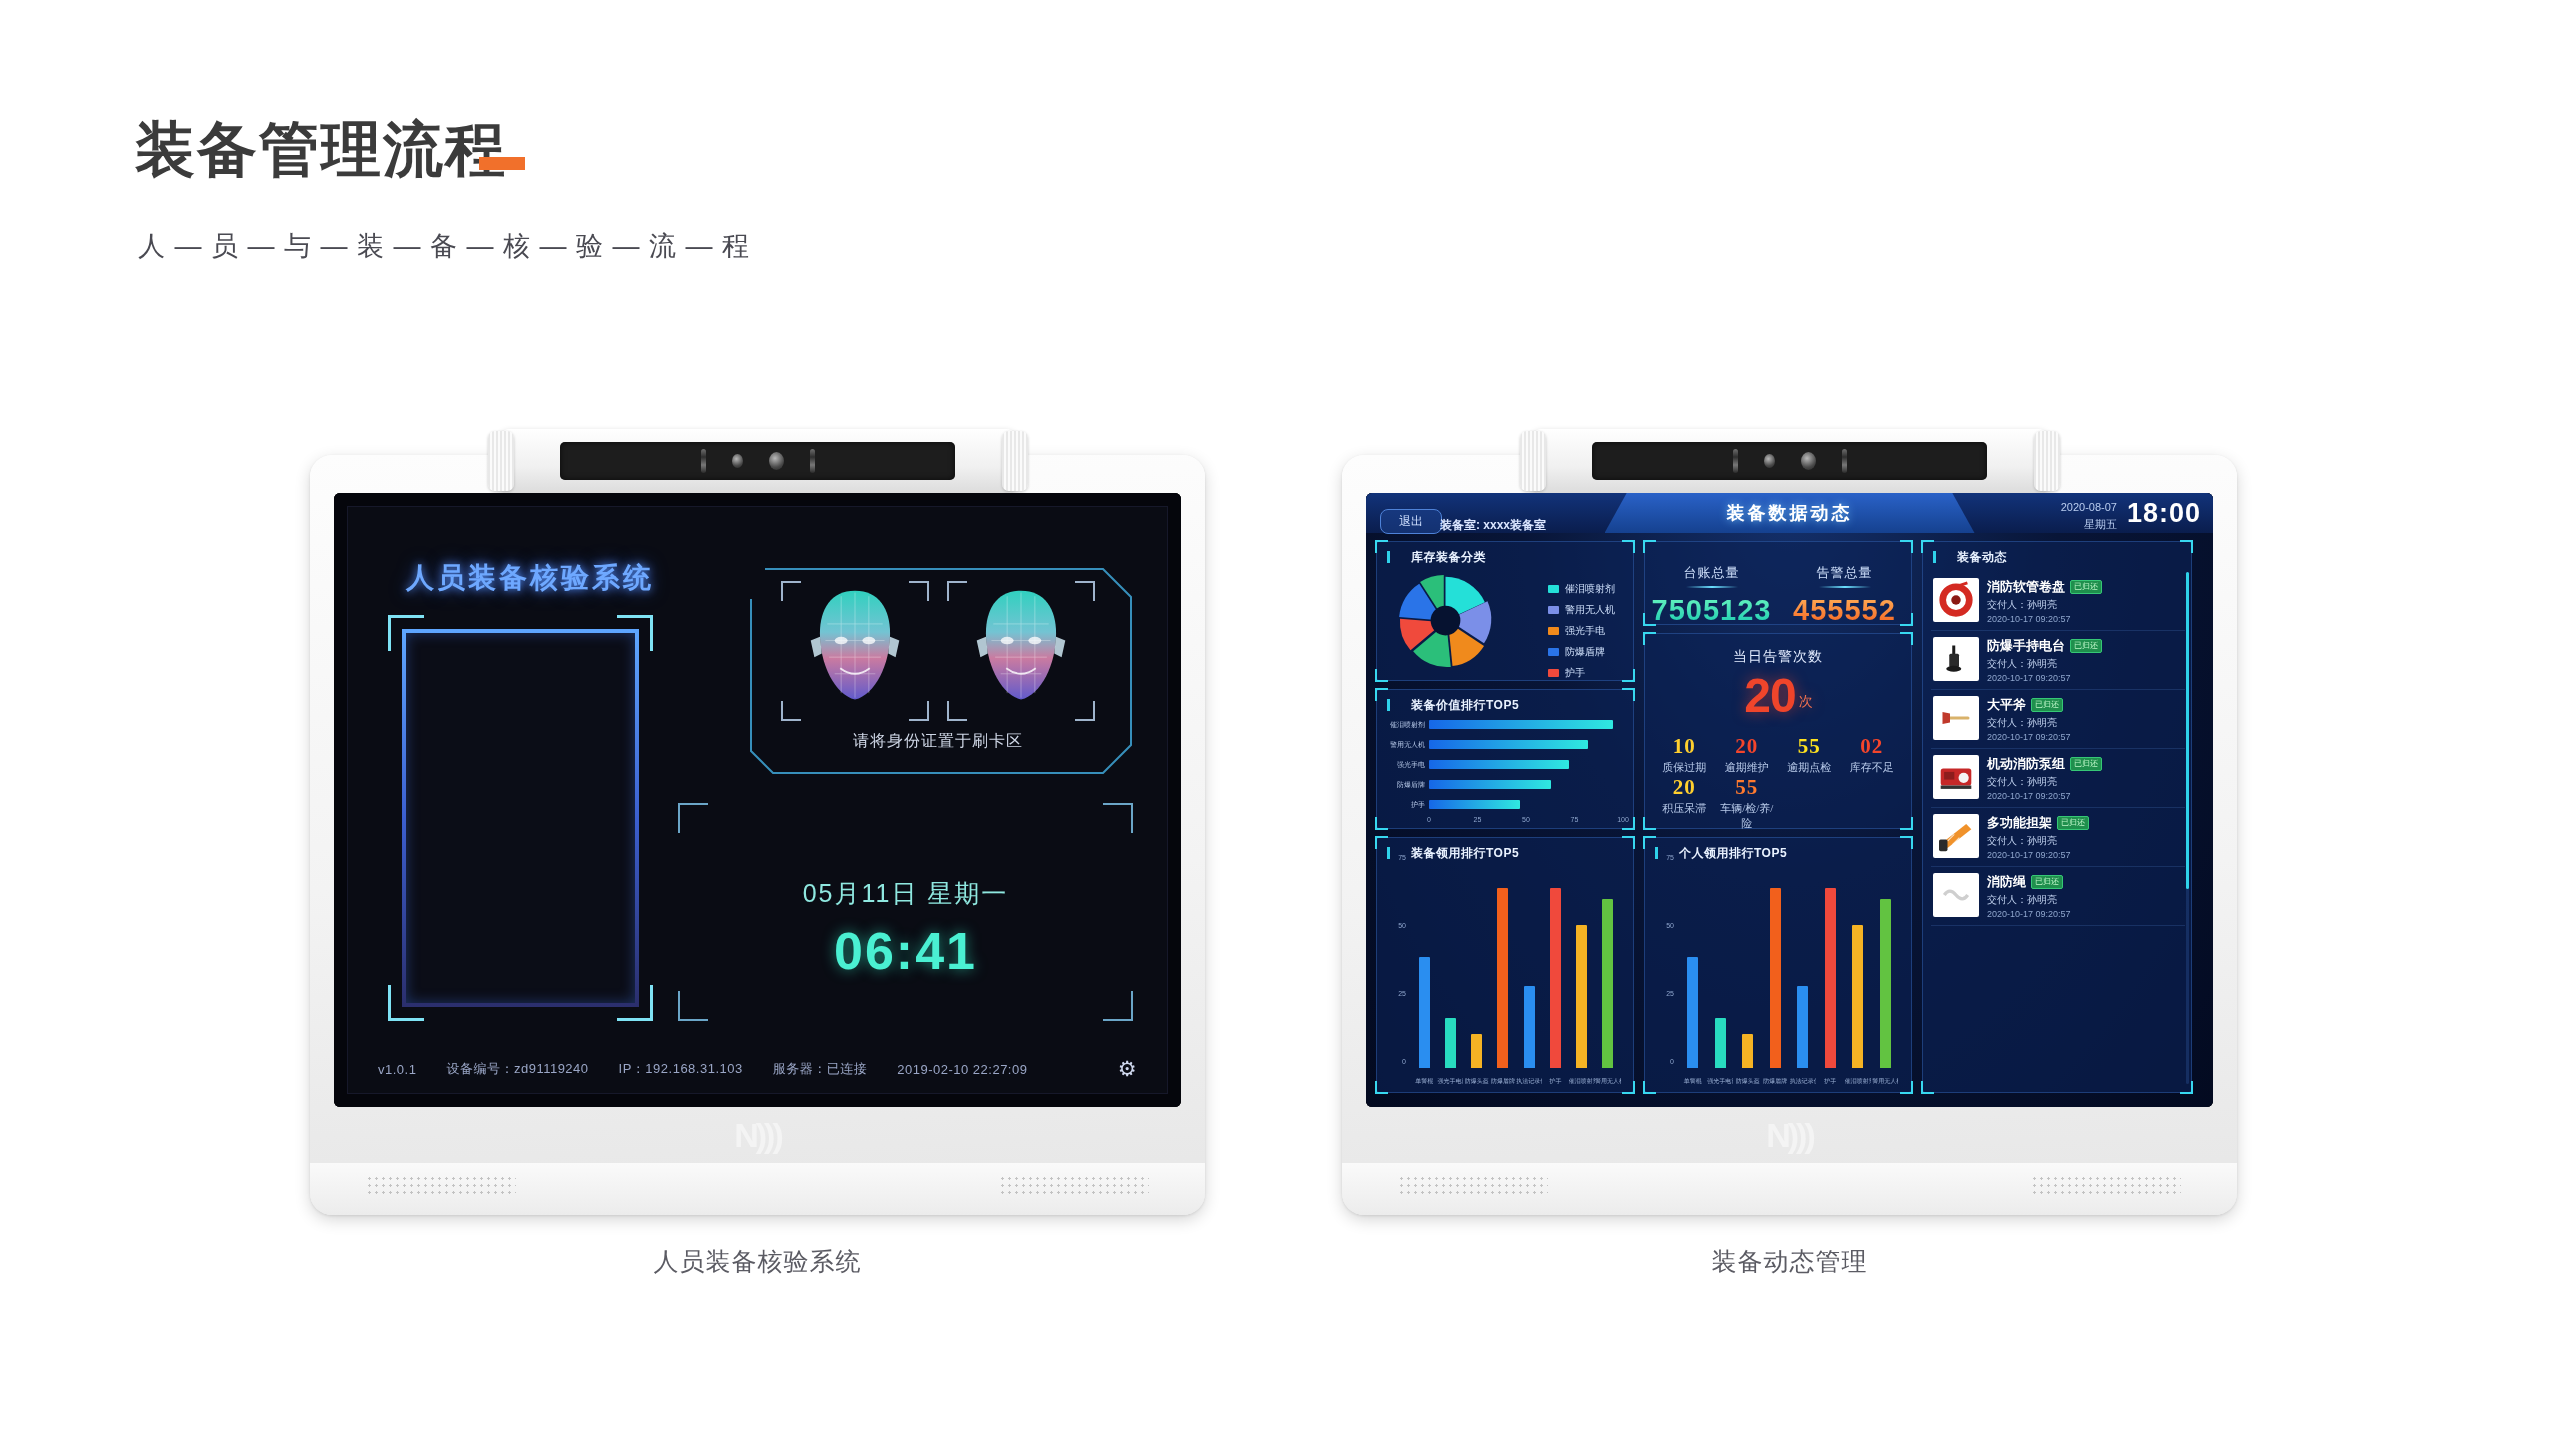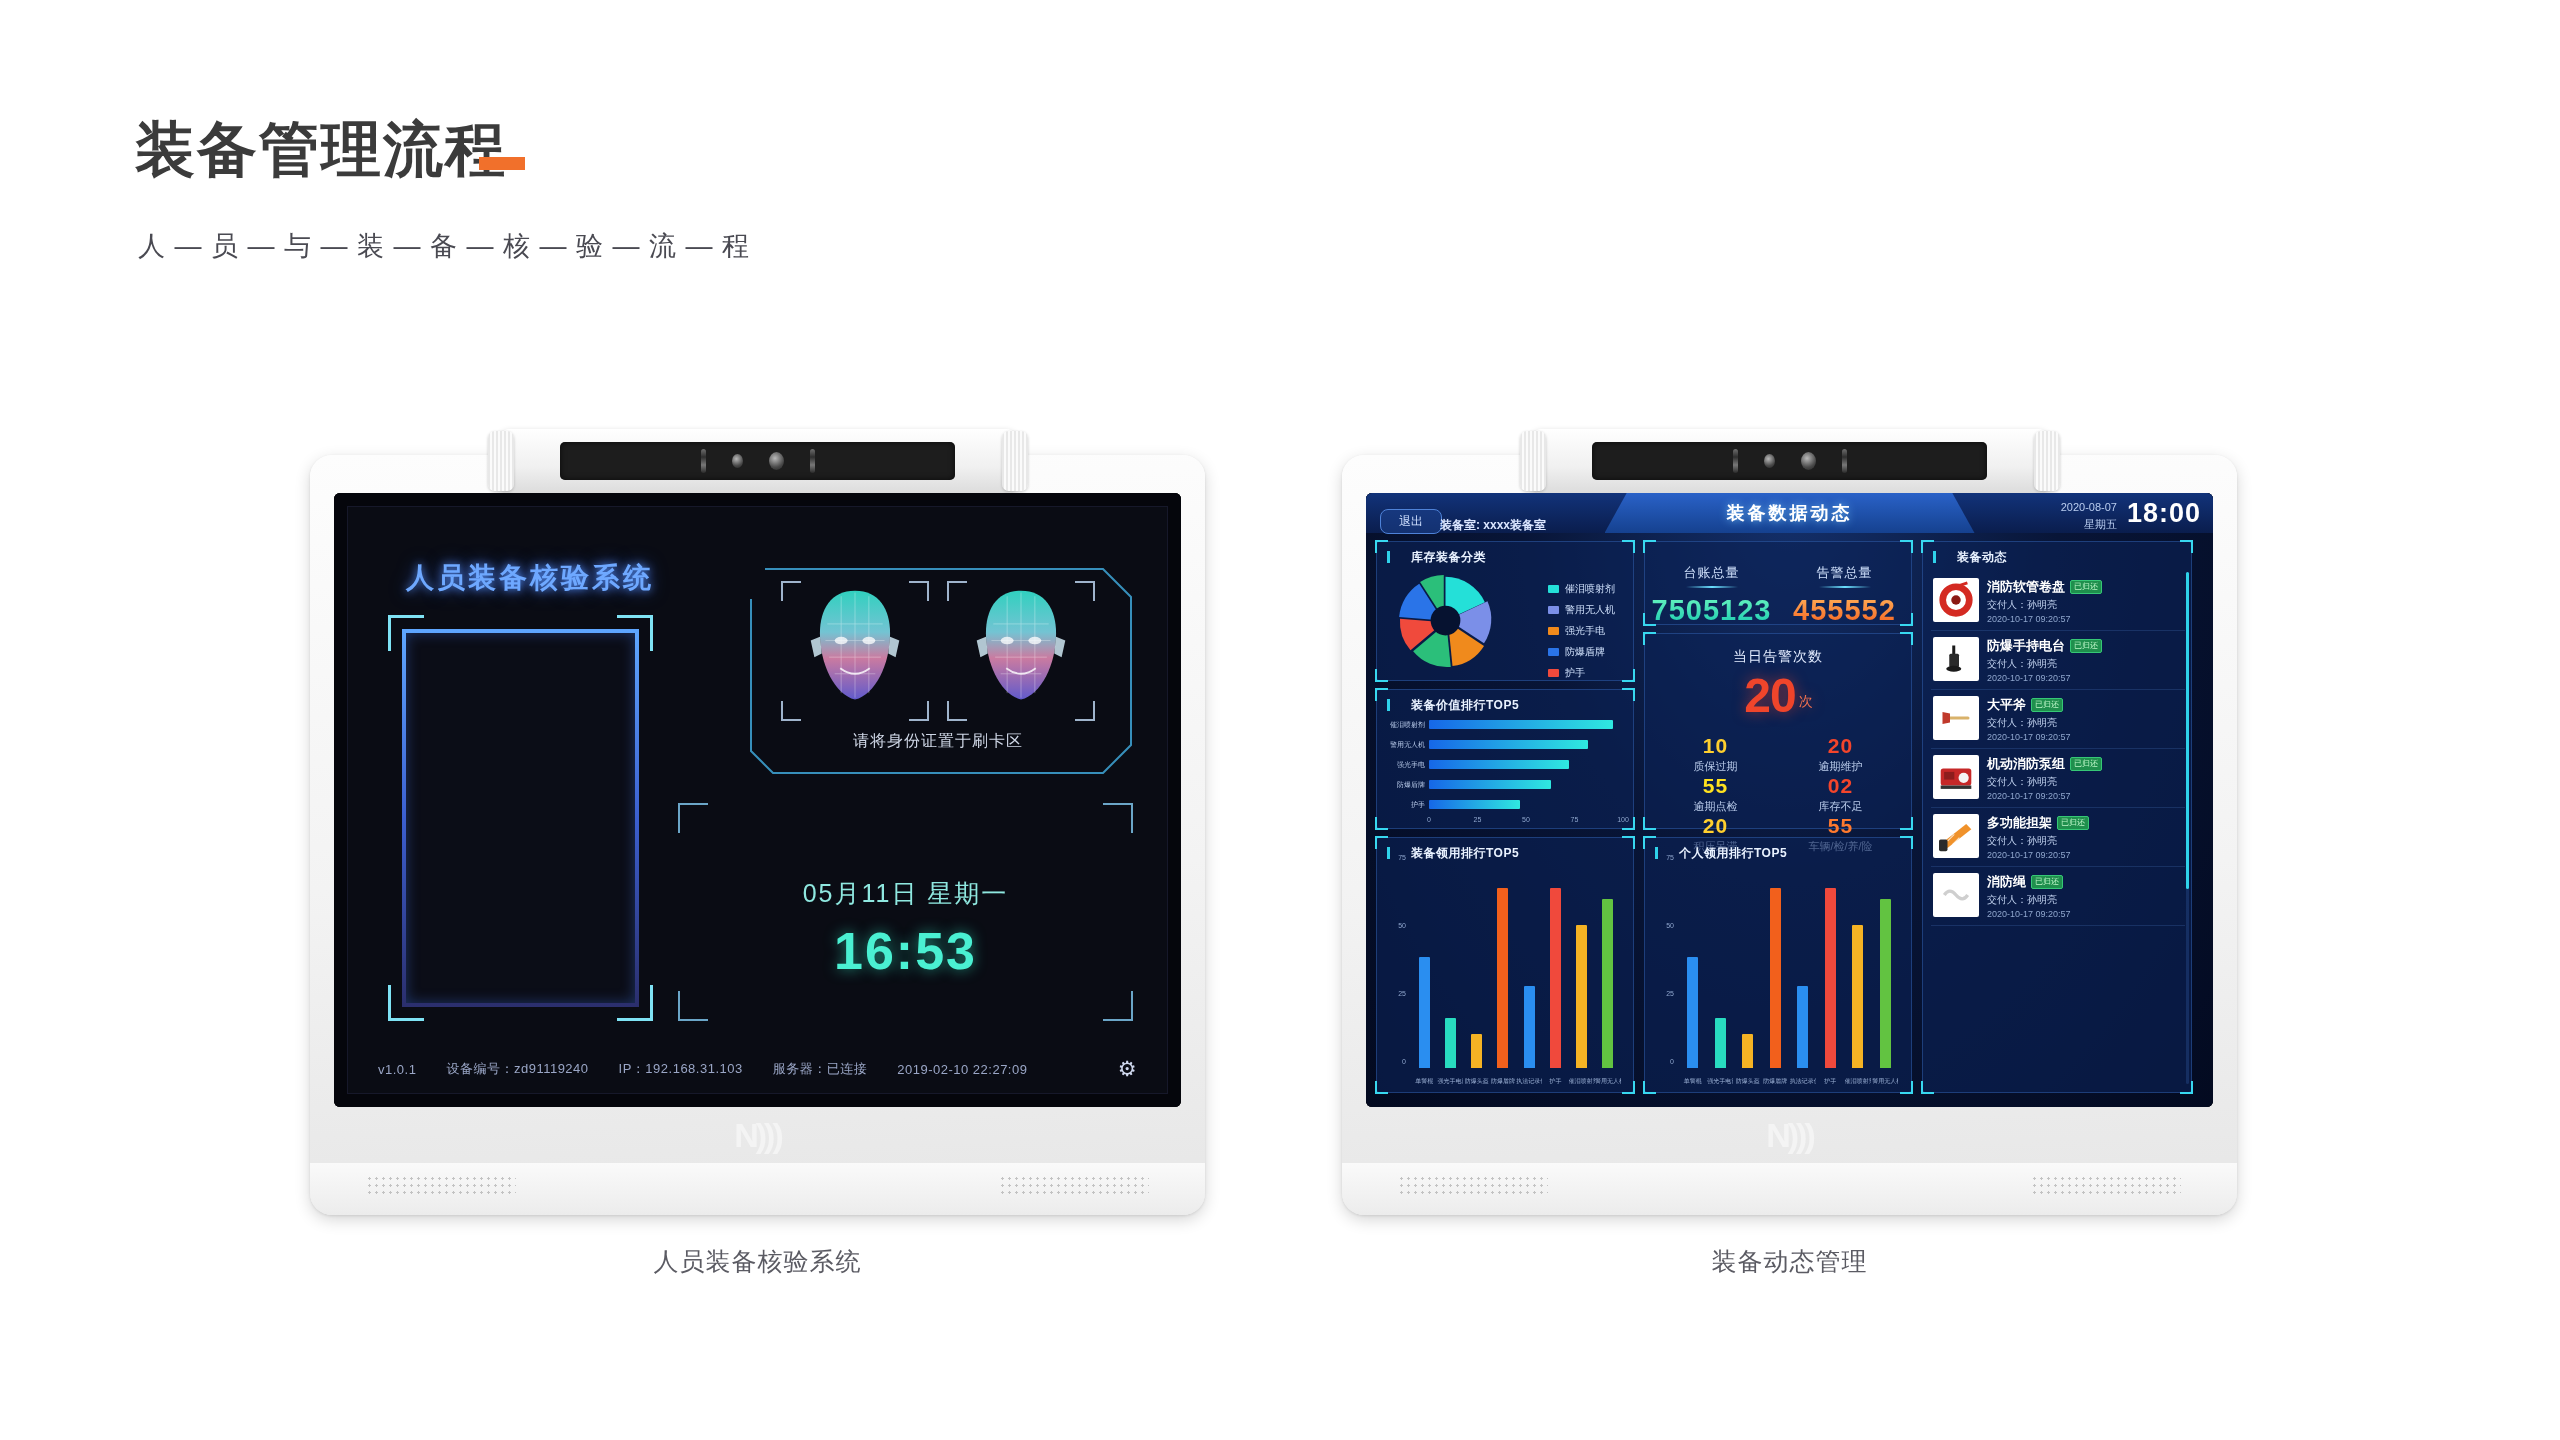--- a/index.html
+++ b/index.html
@@ -185,21 +185,21 @@
   .kpi-orange { background:linear-gradient(180deg,#ffb45c,#f4601f);
     -webkit-background-clip:text; background-clip:text; color:transparent; }
 
   .alarm-title { position:absolute; left:0; right:0; top:14px; text-align:center;
     font-size:14px; color:#e3ecff; letter-spacing:1px; }
   .alarm-big { position:absolute; left:0; right:0; top:34px; text-align:center;
     font-size:48px; font-weight:700; color:#f0452b; letter-spacing:-1px;
     text-shadow:0 0 14px rgba(255,70,40,.5); }
   .alarm-unit { font-size:14px; font-weight:400; color:#f2714f; margin-left:3px; vertical-align:6px; }
   .alarm-grid { position:absolute; left:8px; right:8px; top:100px; bottom:8px;
-    display:grid; grid-template-columns:repeat(2,1fr); grid-template-rows:1fr 1fr; }
+    display:grid; grid-template-columns:repeat(4,1fr); grid-template-rows:1fr 1fr;font-family:Liberation Serif, serif; }
   .ac { text-align:center; position:relative; }
   .ac-v { font-size:21px; font-weight:700; letter-spacing:1px; }
   .ac-l { font-size:11px; color:#b9cbea; margin-top:1px; }
 
   .eq-list { position:absolute; left:8px; right:6px; top:30px; bottom:6px; overflow:hidden; }
   .eq-item { display:flex; gap:8px; padding:6px 2px; border-bottom:1px solid rgba(80,130,210,.22); }
   .eq-thumb { width:46px; height:44px; background:#ffffff; border-radius:2px;
     display:flex; align-items:center; justify-content:center; flex:0 0 auto; overflow:hidden; }
   .eq-meta { flex:1; min-width:0; }
   .eq-name-row { display:flex; align-items:center; gap:5px; }
@@ -321,21 +321,21 @@
               </div>
               <div class="face-hint">请将身份证置于刷卡区</div>
             </div>
 
             <div class="clock-panel">
               <div class="cbrk tl"></div>
               <div class="cbrk tr"></div>
               <div class="cbrk bl"></div>
               <div class="cbrk br"></div>
               <div class="cdate">05月11日 星期一</div>
-              <div class="ctime">16:53</div>
+              <div class="ctime">06:41</div>
             </div>
 
             <div class="statusbar">
               <span>v1.0.1</span>
               <span>设备编号：zd91119240</span>
               <span>IP：192.168.31.103</span>
               <span>服务器：已连接</span>
               <span>2019-02-10 22:27:09</span>
               <span class="gear">⚙</span>
             </div>

